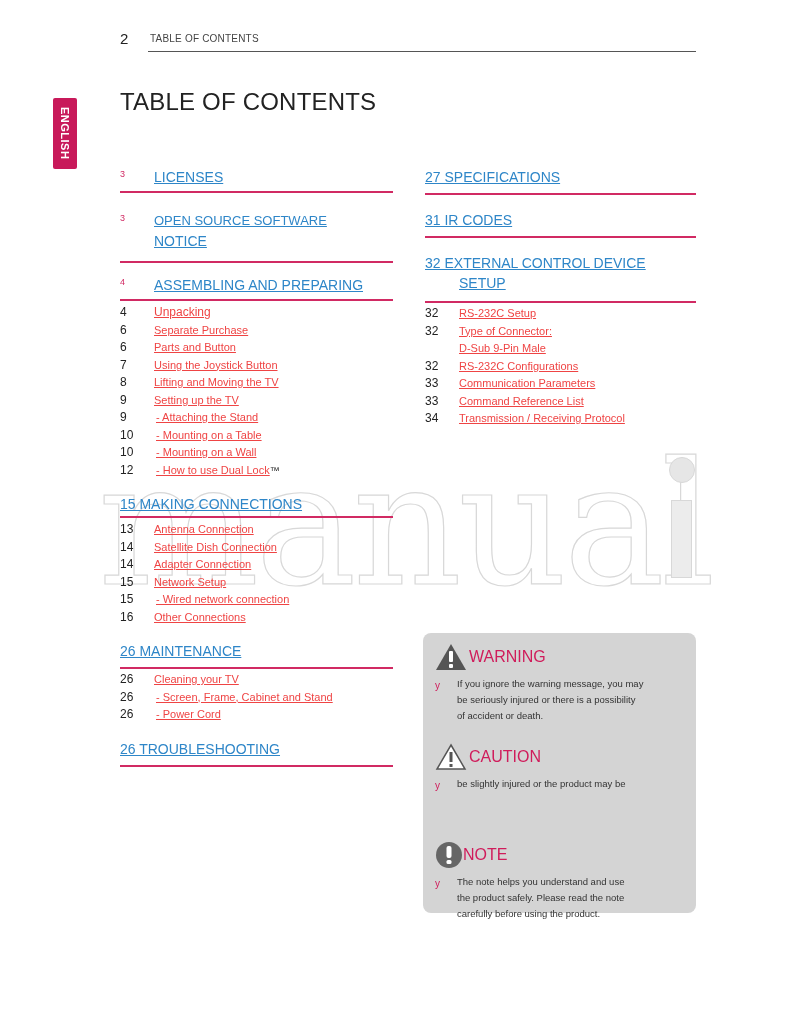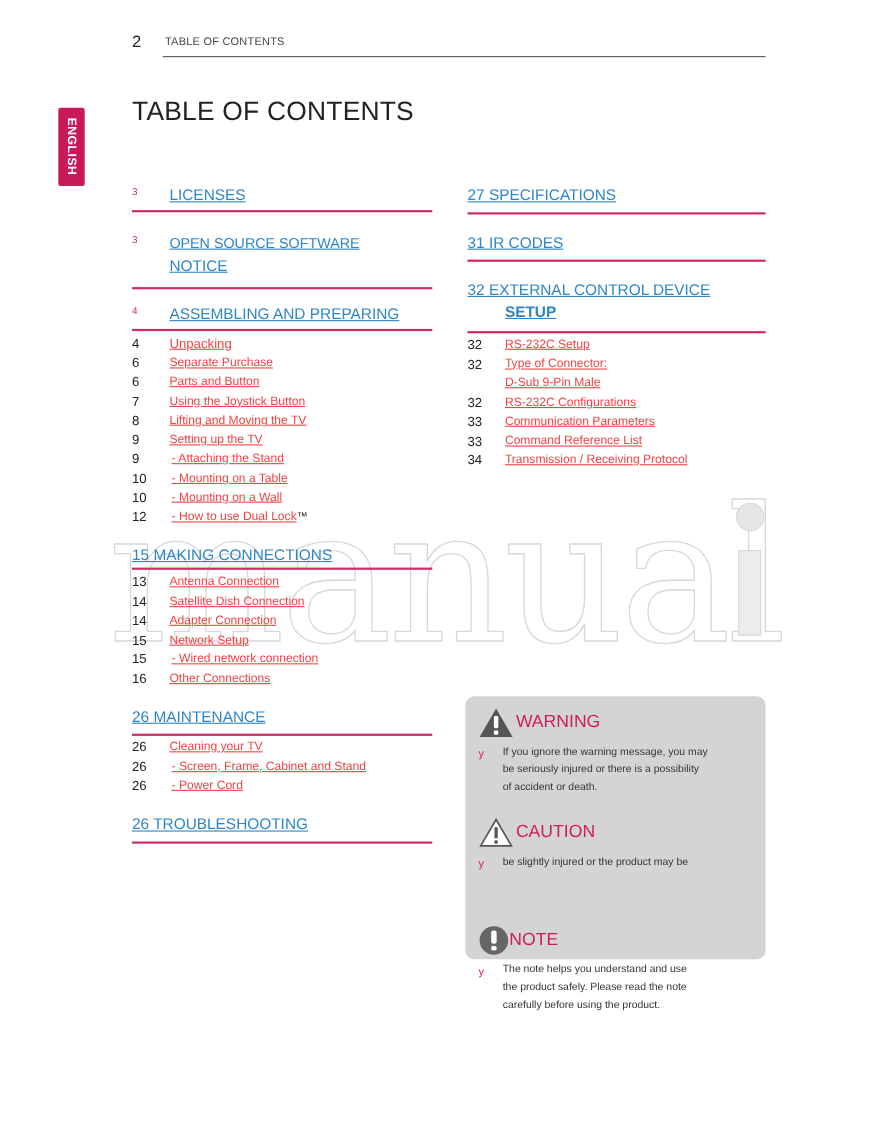--- a/index.html
+++ b/index.html
@@ -46,21 +46,21 @@
     .section-head .label-inline { color: #2e86c8; text-decoration: underline; line-height: 20px; }
 
     .sub-list { list-style: none; margin: 0; padding: 0; }
     .sub-item { display: flex; font-size: 11px; line-height: 17.5px; }
     .sub-item .pnum { width: 34px; color: #222; font-size: 12px; flex: none; }
     .sub-item a { font-size: 11px; }
     .tm { color: #222; font-size: 10px; }
 
     
     .notice-box {
-      position: absolute; left: 423px; top: 633px; width: 273px; height: 239px;
+      position: absolute; left: 423px; top: 633px; width: 273px; height: 280px;
       background: #d4d4d4; border-radius: 8px; z-index: 1;
     }
     .notice { position: absolute; left: 12px; }
     .notice-title { display: flex; align-items: center; color: #d01c5b; font-size: 16px; }
     .notice-body { display: flex; margin-top: 5px; font-size: 9.5px; line-height: 16px; color: #333; }
     .bullet { color: #d01c5b; width: 22px; flex: none; font-size: 10px; padding-top: 2px; }
     .notice-text { width: 215px; }
     .icon-svg { display: block; }
   </style>
 </head>
@@ -216,21 +216,21 @@
     </div>
   </div>
   <div class="section" style="margin-top:8px;">
     <div class="section-head" style="height:35px; padding-top:7px; box-sizing:border-box;">
       <a href="#" class="label-inline">31 IR CODES</a>
     </div>
   </div>
   <div class="section" style="margin-top:8px;">
     <div class="section-head" style="height:57px; padding-top:7px; box-sizing:border-box; display:block;">
       <a href="#" class="label-inline" style="display:inline-block;">32 EXTERNAL CONTROL DEVICE</a><br>
-      <a href="#" class="label-inline" style="display:inline-block;margin-left:34px;font-weight:bold;">SETUP</a>
+      <a href="#" class="label-inline" style="display:inline-block;margin-left:34px;">SETUP</a>
     </div>
     <ul class="sub-list" style="margin-top:2px;">
       <li class="sub-item">
           <span class="pnum">32</span>
           <a href="#">RS-232C Setup</a>
         </li>
       <li class="sub-item">
           <span class="pnum">32</span>
           <a href="#">Type of Connector:</a>
         </li>

